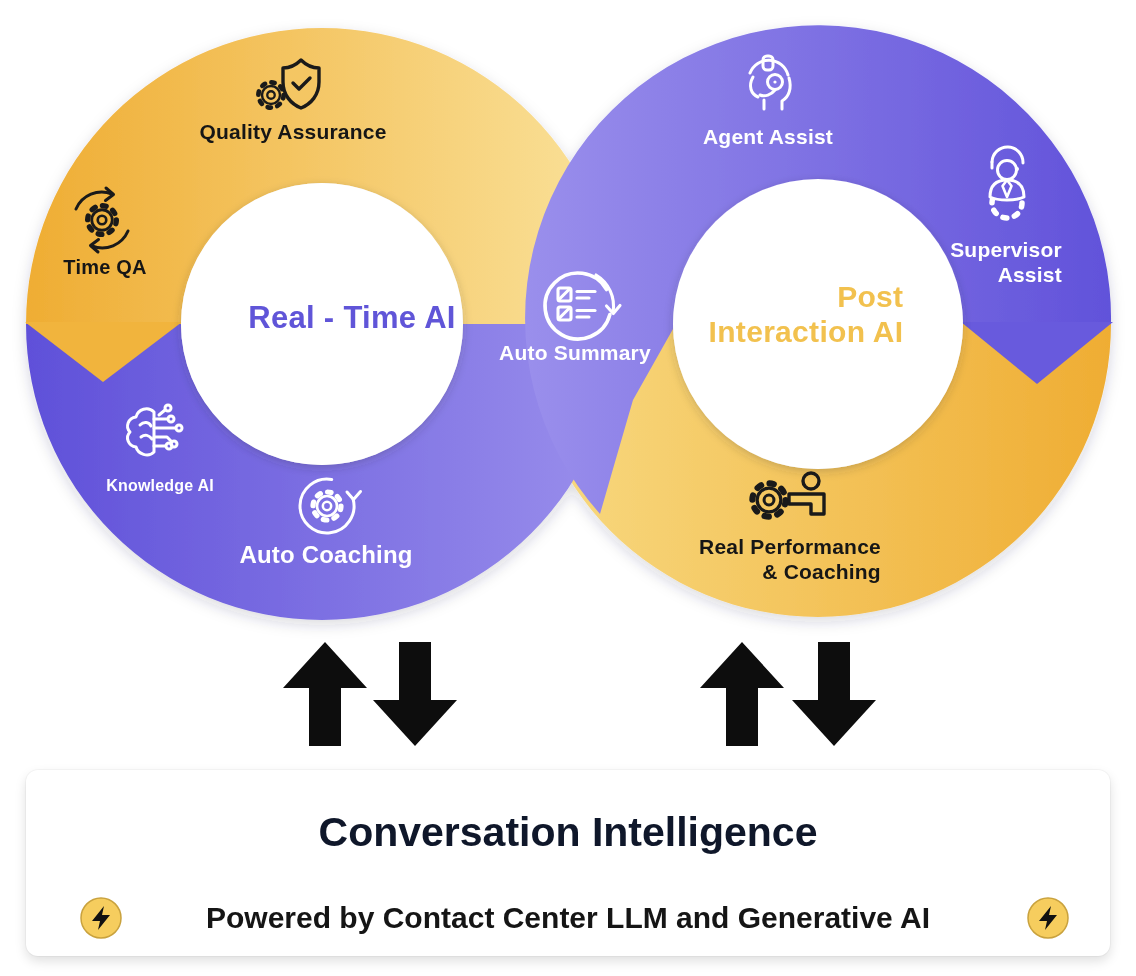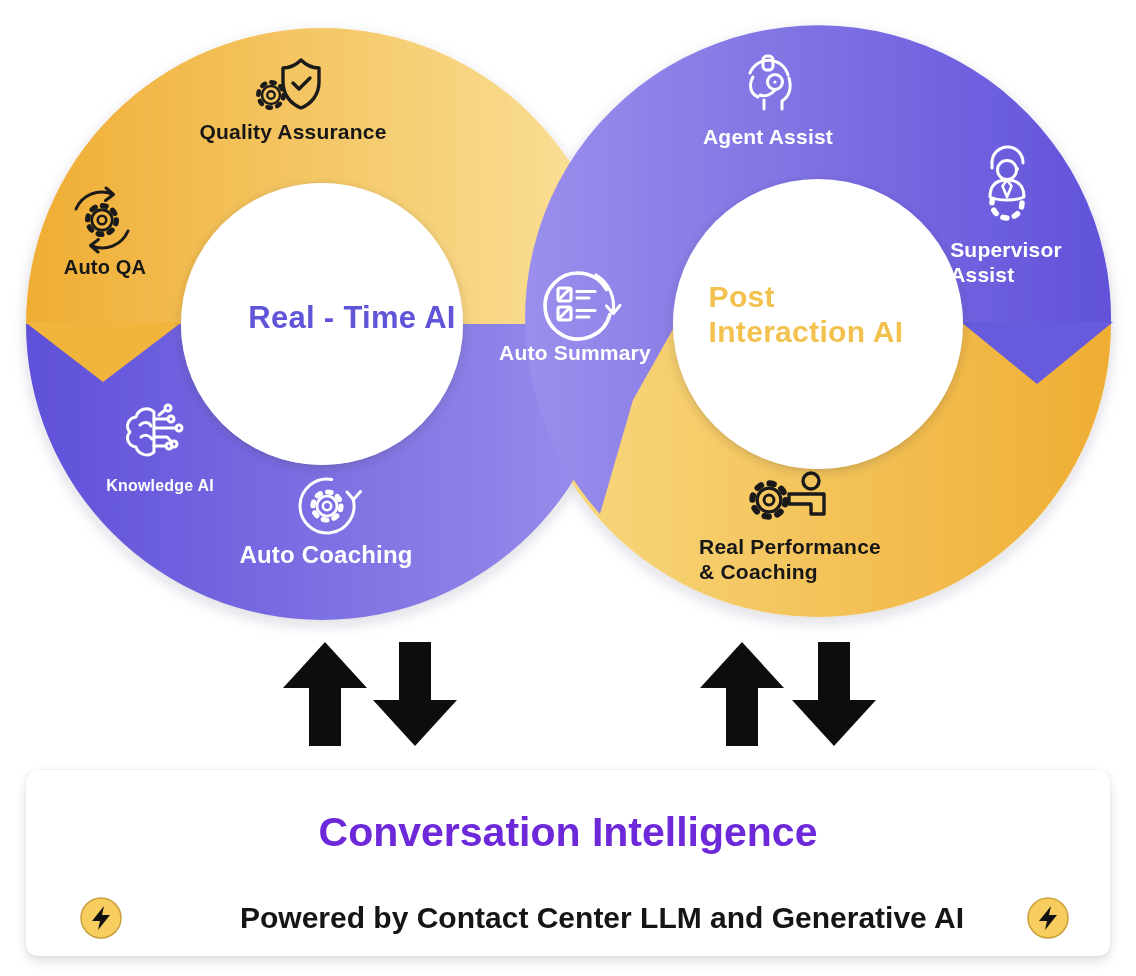--- a/index.html
+++ b/index.html
@@ -1,29 +1,29 @@
 <!DOCTYPE html>
 <html style="--yellow-dark: #EFAD33; --yellow-light: #FAE29B; --purple-dark: #6152DA; --purple-light: #9A8FEC; --left-title-color: #6055D8; --right-title-color: #F2C14E; --dark-label: #161616; --light-label: #FFFFFF; --arrow-color: #0D0D0D; --bolt-fill: #F6CD5E; --bolt-border: #C9A23E; --banner-bg: #FFFFFF;"><head>
 <meta charset="utf-8">
 <style>
   html,body{margin:0;padding:0;background:#ffffff;}
   body{font-family:"Liberation Sans", sans-serif;}
   .stage{position:relative;width:1136px;height:976px;background:#ffffff;overflow:hidden;margin:0 auto;}
   svg.layer{position:absolute;left:0;top:0;}
   .lbl{position:absolute;transform:translate(-50%,-50%);font-weight:700;white-space:nowrap;
-       text-align:left;letter-spacing:.2px;line-height:1.18;}
+       text-align:right;letter-spacing:.2px;line-height:1.18;}
   .lbl .ln{white-space:nowrap;}
   .title-font{font-weight:800;letter-spacing:.3px;}
   .banner{position:absolute;left:26px;top:770px;width:1084px;height:186px;
           background:var(--banner-bg,#ffffff);border-radius:12px;
           box-shadow:0 5px 12px rgba(0,0,0,.13), 0 0 0 1px rgba(0,0,0,.03);}
   .banner-title{position:absolute;left:50%;top:62px;transform:translate(-50%,-50%);
-          font-size:41px;font-weight:800;color:#6d28d9;white-space:nowrap;}
+          font-size:41px;font-weight:800;color:#0f172a;white-space:nowrap;}
   .banner-sub{position:absolute;left:50%;top:148px;transform:translate(-50%,-50%);
-          font-size:30px;font-weight:700;color:#151515;white-space:nowrap;margin-left:34px;}
+          font-size:30px;font-weight:700;color:#151515;white-space:nowrap;}
   .bolt{position:absolute;top:148px;width:44px;height:44px;transform:translateY(-50%);}
   .bolt.left{left:53px;}
   .bolt.right{right:40px;}
   .stop-yd{stop-color:var(--yellow-dark,#EFAD33);}
   .stop-yl{stop-color:var(--yellow-light,#FAE29B);}
   .stop-pd{stop-color:var(--purple-dark,#6152DA);}
   .stop-pl{stop-color:var(--purple-light,#9A8FEC);}
 </style>
 </head>
 <body>
@@ -156,21 +156,21 @@
       <path d="M325,642 L367,688 L341,688 L341,746 L309,746 L309,688 L283,688 Z"></path>
       <path d="M415,746 L457,700 L431,700 L431,642 L399,642 L399,700 L373,700 Z"></path>
     </g>
     <g style="fill:var(--arrow-color,#0D0D0D)">
       <path d="M742,642 L784,688 L758,688 L758,746 L726,746 L726,688 L700,688 Z"></path>
       <path d="M834,746 L876,700 L850,700 L850,642 L818,642 L818,700 L792,700 Z"></path>
     </g>
   </svg>
 
   <div class="lbl" style="left:293px;top:132px;font-size:21px;color:var(--dark-label,#161616)">Quality Assurance</div>
-  <div class="lbl" style="left:105px;top:268px;font-size:20px;color:var(--dark-label,#161616)">Auto QA</div>
+  <div class="lbl" style="left:105px;top:268px;font-size:20px;color:var(--dark-label,#161616)">Time QA</div>
   <div class="lbl" style="left:160px;top:486px;font-size:16px;color:var(--light-label,#fff)">Knowledge AI</div>
   <div class="lbl" style="left:326px;top:555px;font-size:24px;color:var(--light-label,#fff)">Auto Coaching</div>
   <div class="lbl" style="left:575px;top:353px;font-size:21px;color:var(--light-label,#fff)">Auto Summary</div>
   <div class="lbl title-font" style="left:352px;top:318px;font-size:31px;color:var(--left-title-color,#6055D8)">Real - Time AI</div>
   <div class="lbl" style="left:768px;top:137px;font-size:21px;color:var(--light-label,#fff)">Agent Assist</div>
   <div class="lbl" style="left:1006px;top:263px;font-size:21px;color:var(--light-label,#fff)">
     <div class="ln">Supervisor</div>
     <div class="ln">Assist</div>
   </div>
   <div class="lbl title-font" style="left:806px;top:314px;font-size:30px;color:var(--right-title-color,#F2C14E)">

